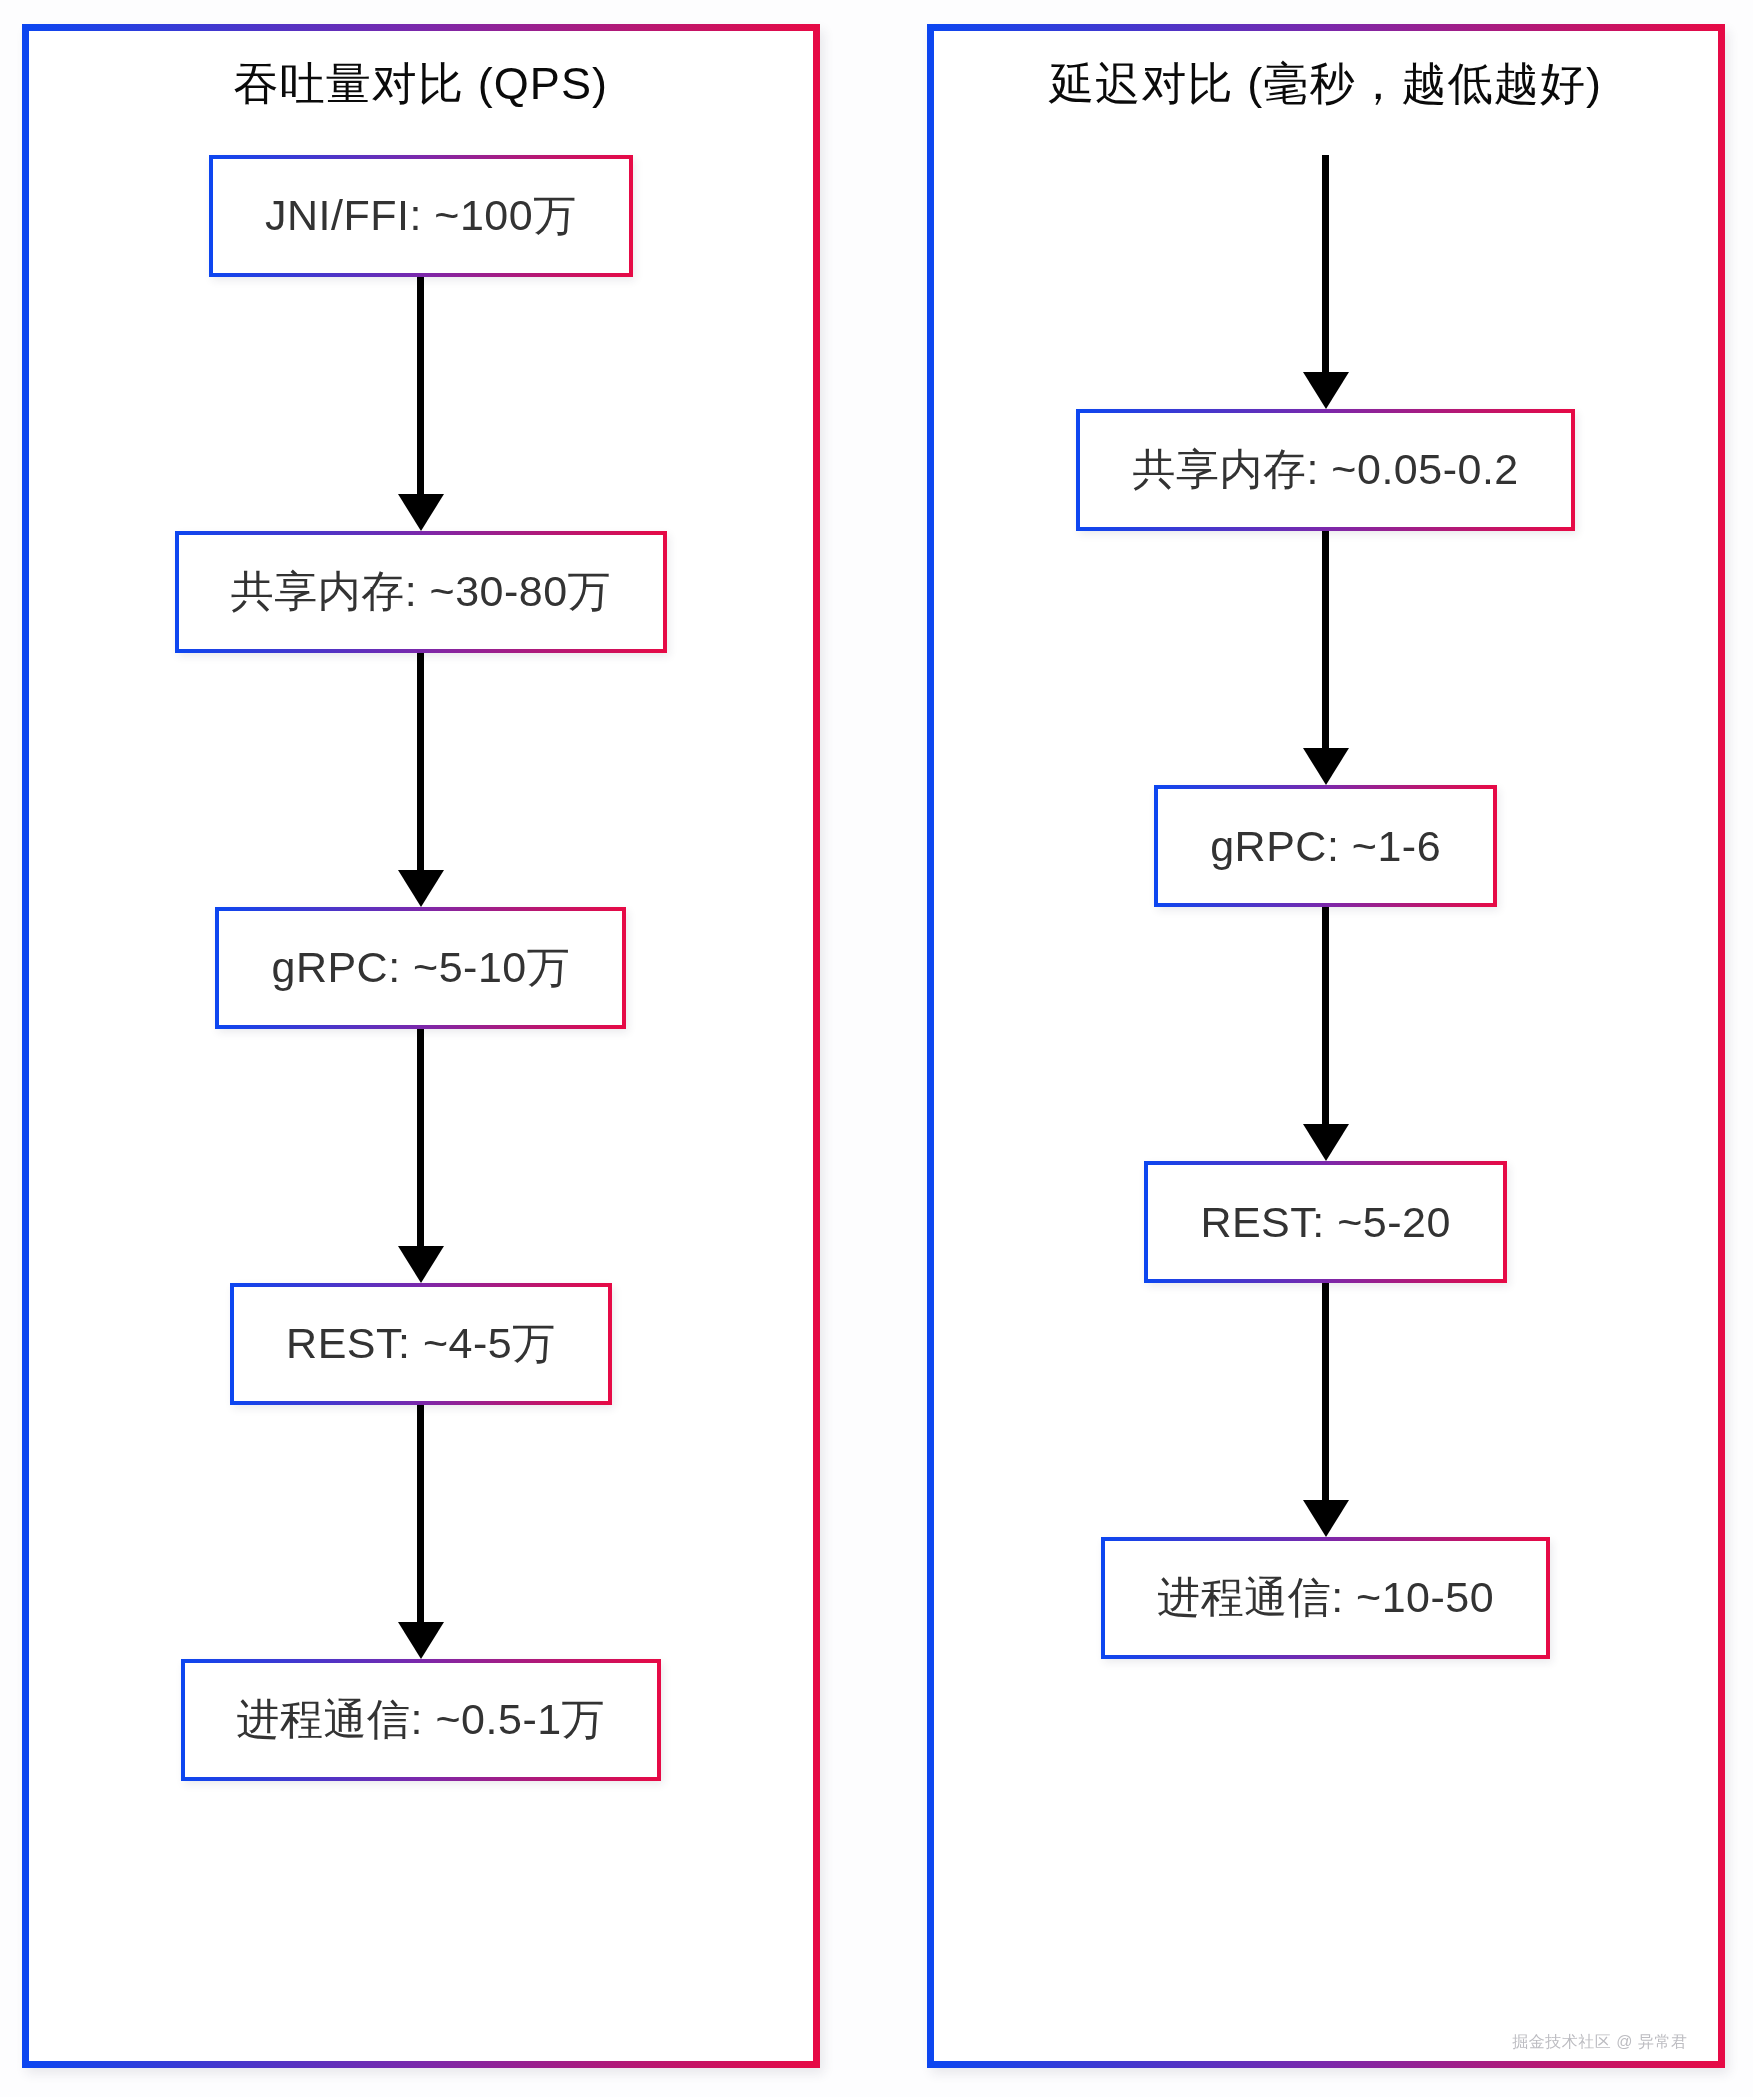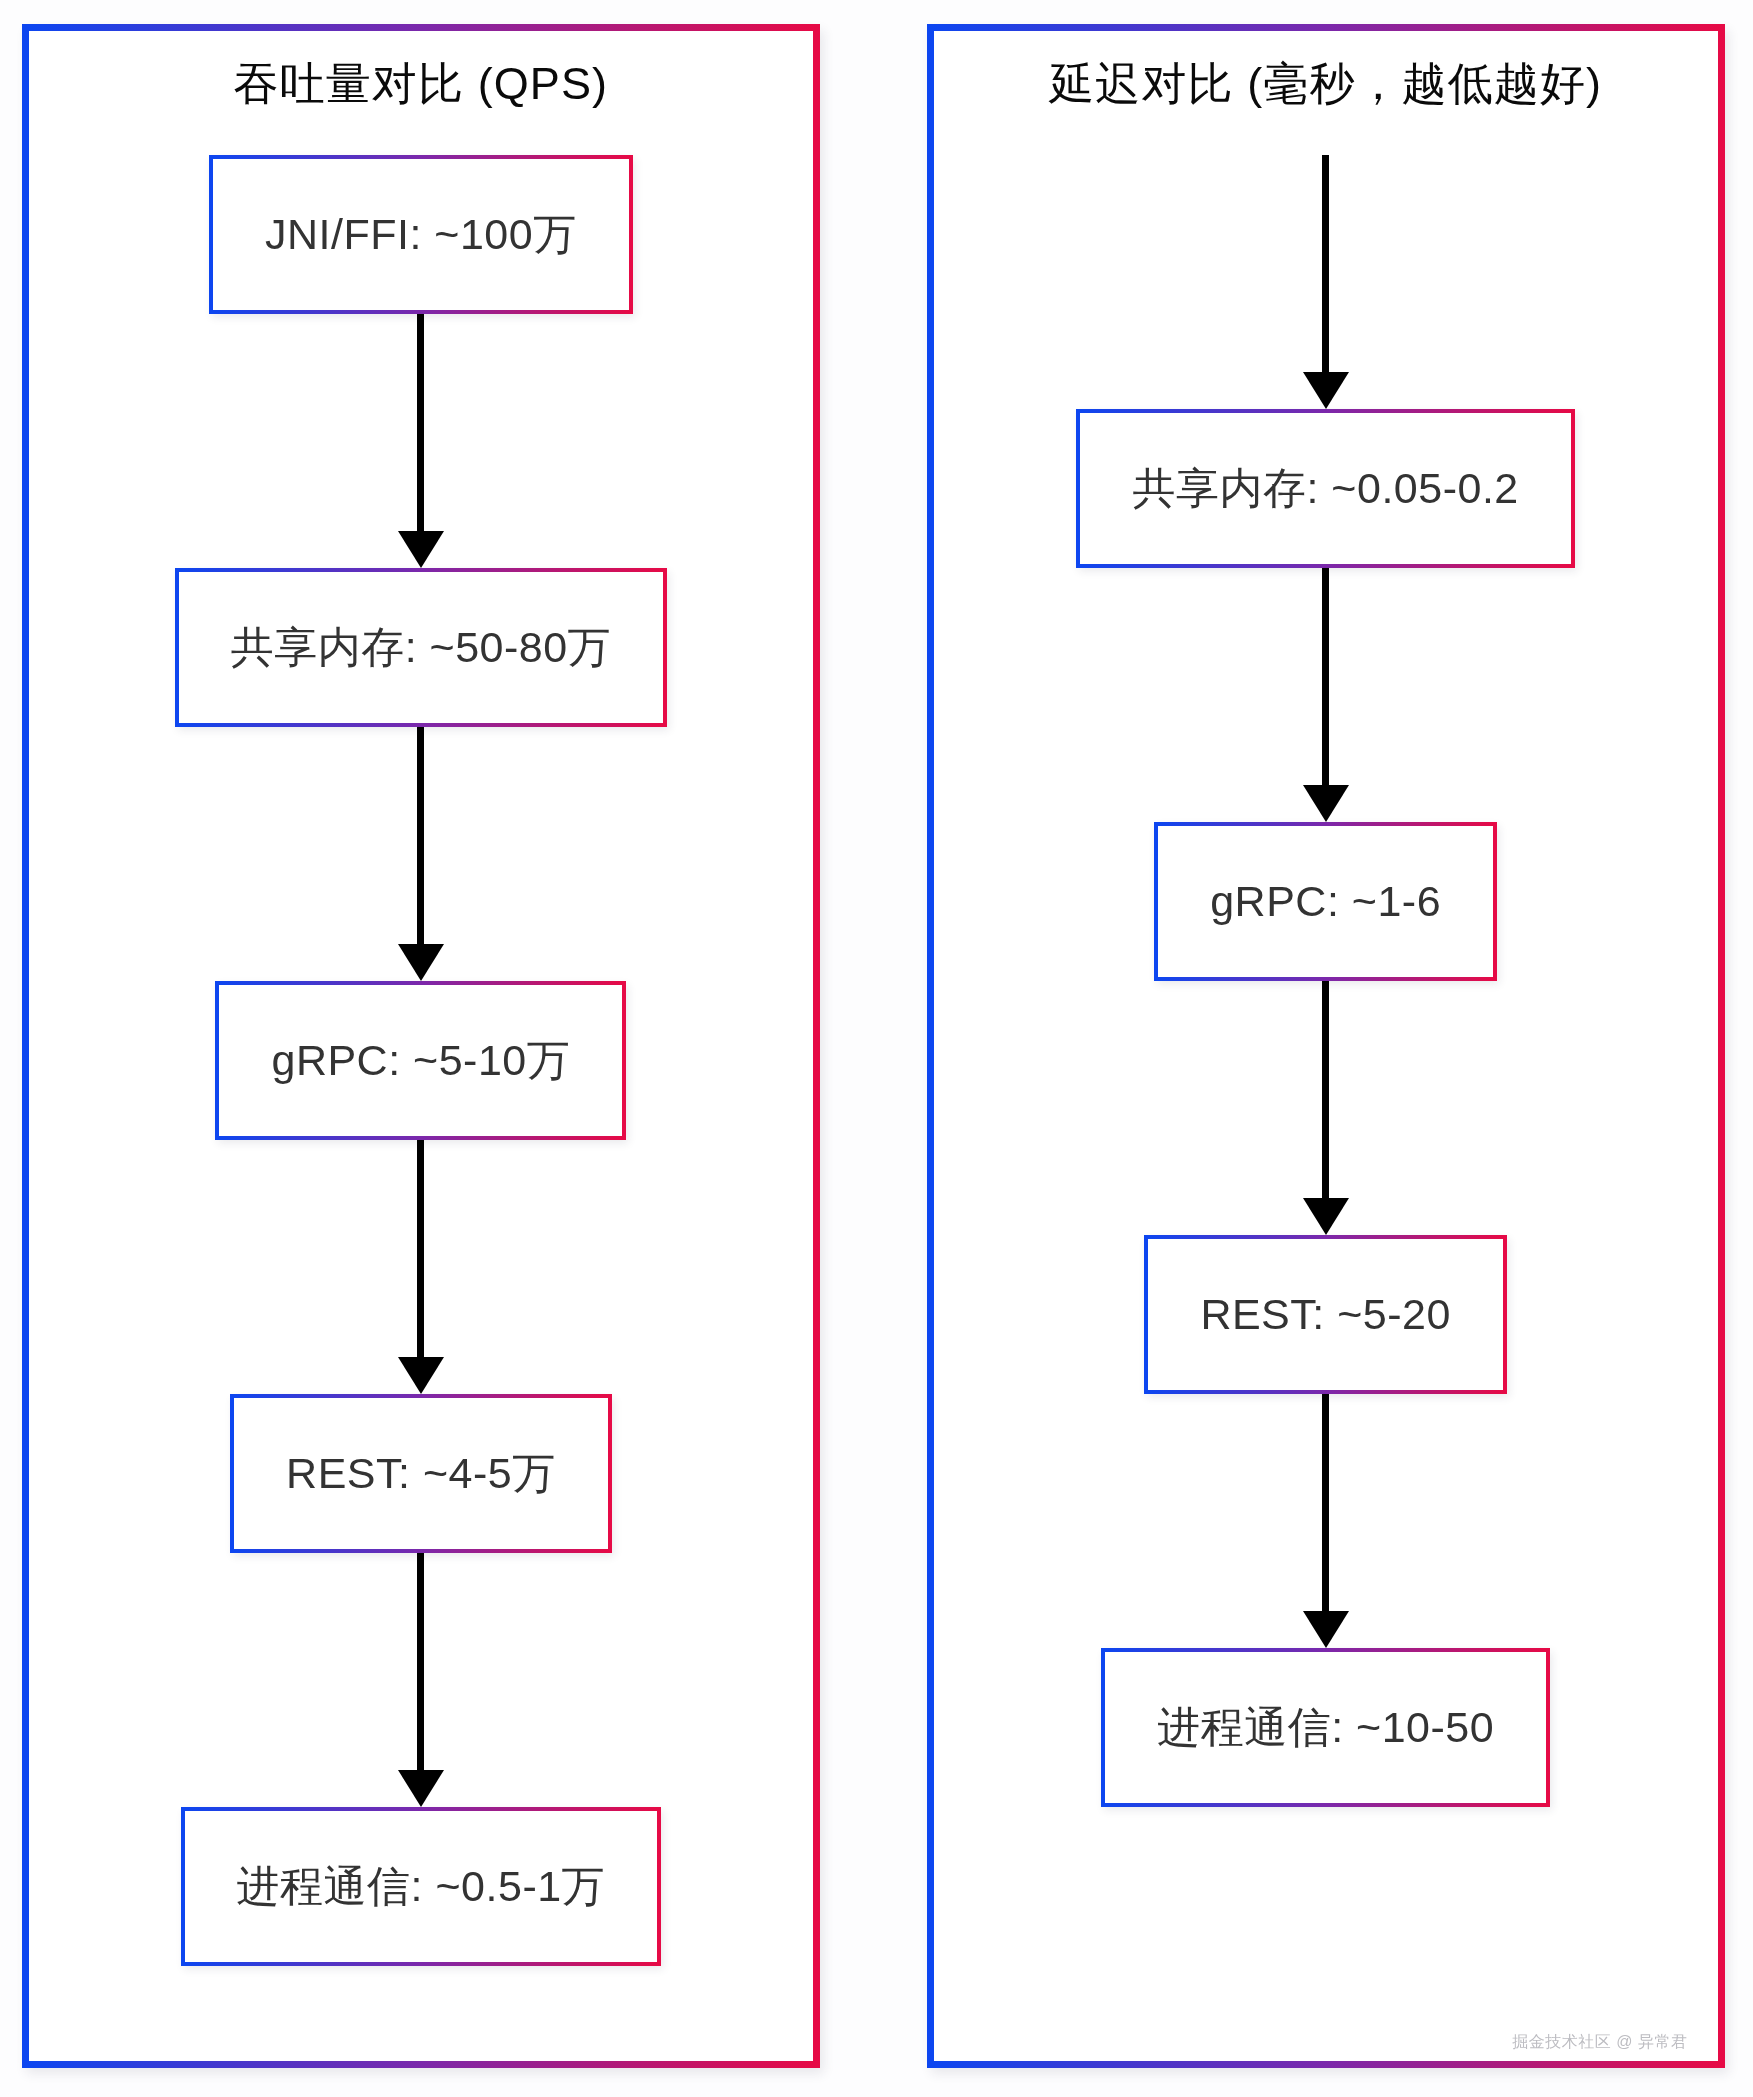--- a/index.html
+++ b/index.html
@@ -47,21 +47,21 @@
     letter-spacing: 1.1px;
     white-space: nowrap;
   }
   .flow {
     display: flex;
     flex-direction: column;
     align-items: center;
     margin-top: 46px;
   }
   .node {
-    height: 159px;
+    height: 122px;
     padding: 8px 52px;
     background: #ffffff;
     border: 4.9px solid;
     border-image: linear-gradient(90deg, var(--grad-start) 0%, var(--grad-mid) 50%, var(--grad-end) 100%) 1;
     box-shadow: 3.3px 4.4px 8.7px rgba(40, 40, 70, 0.10);
     display: flex;
     align-items: center;
     justify-content: center;
     white-space: nowrap;
   }
@@ -108,21 +108,21 @@
   <div class="node">
     <span class="node-label">JNI/FFI: ~100万</span>
   </div>
 
   <div class="arrow">
     <div class="arrow-shaft"></div>
     <div class="arrow-head"></div>
   </div>
 
   <div class="node">
-    <span class="node-label">共享内存: ~50-80万</span>
+    <span class="node-label">共享内存: ~30-80万</span>
   </div>
 
   <div class="arrow">
     <div class="arrow-shaft"></div>
     <div class="arrow-head"></div>
   </div>
 
   <div class="node">
     <span class="node-label">gRPC: ~5-10万</span>
   </div>

